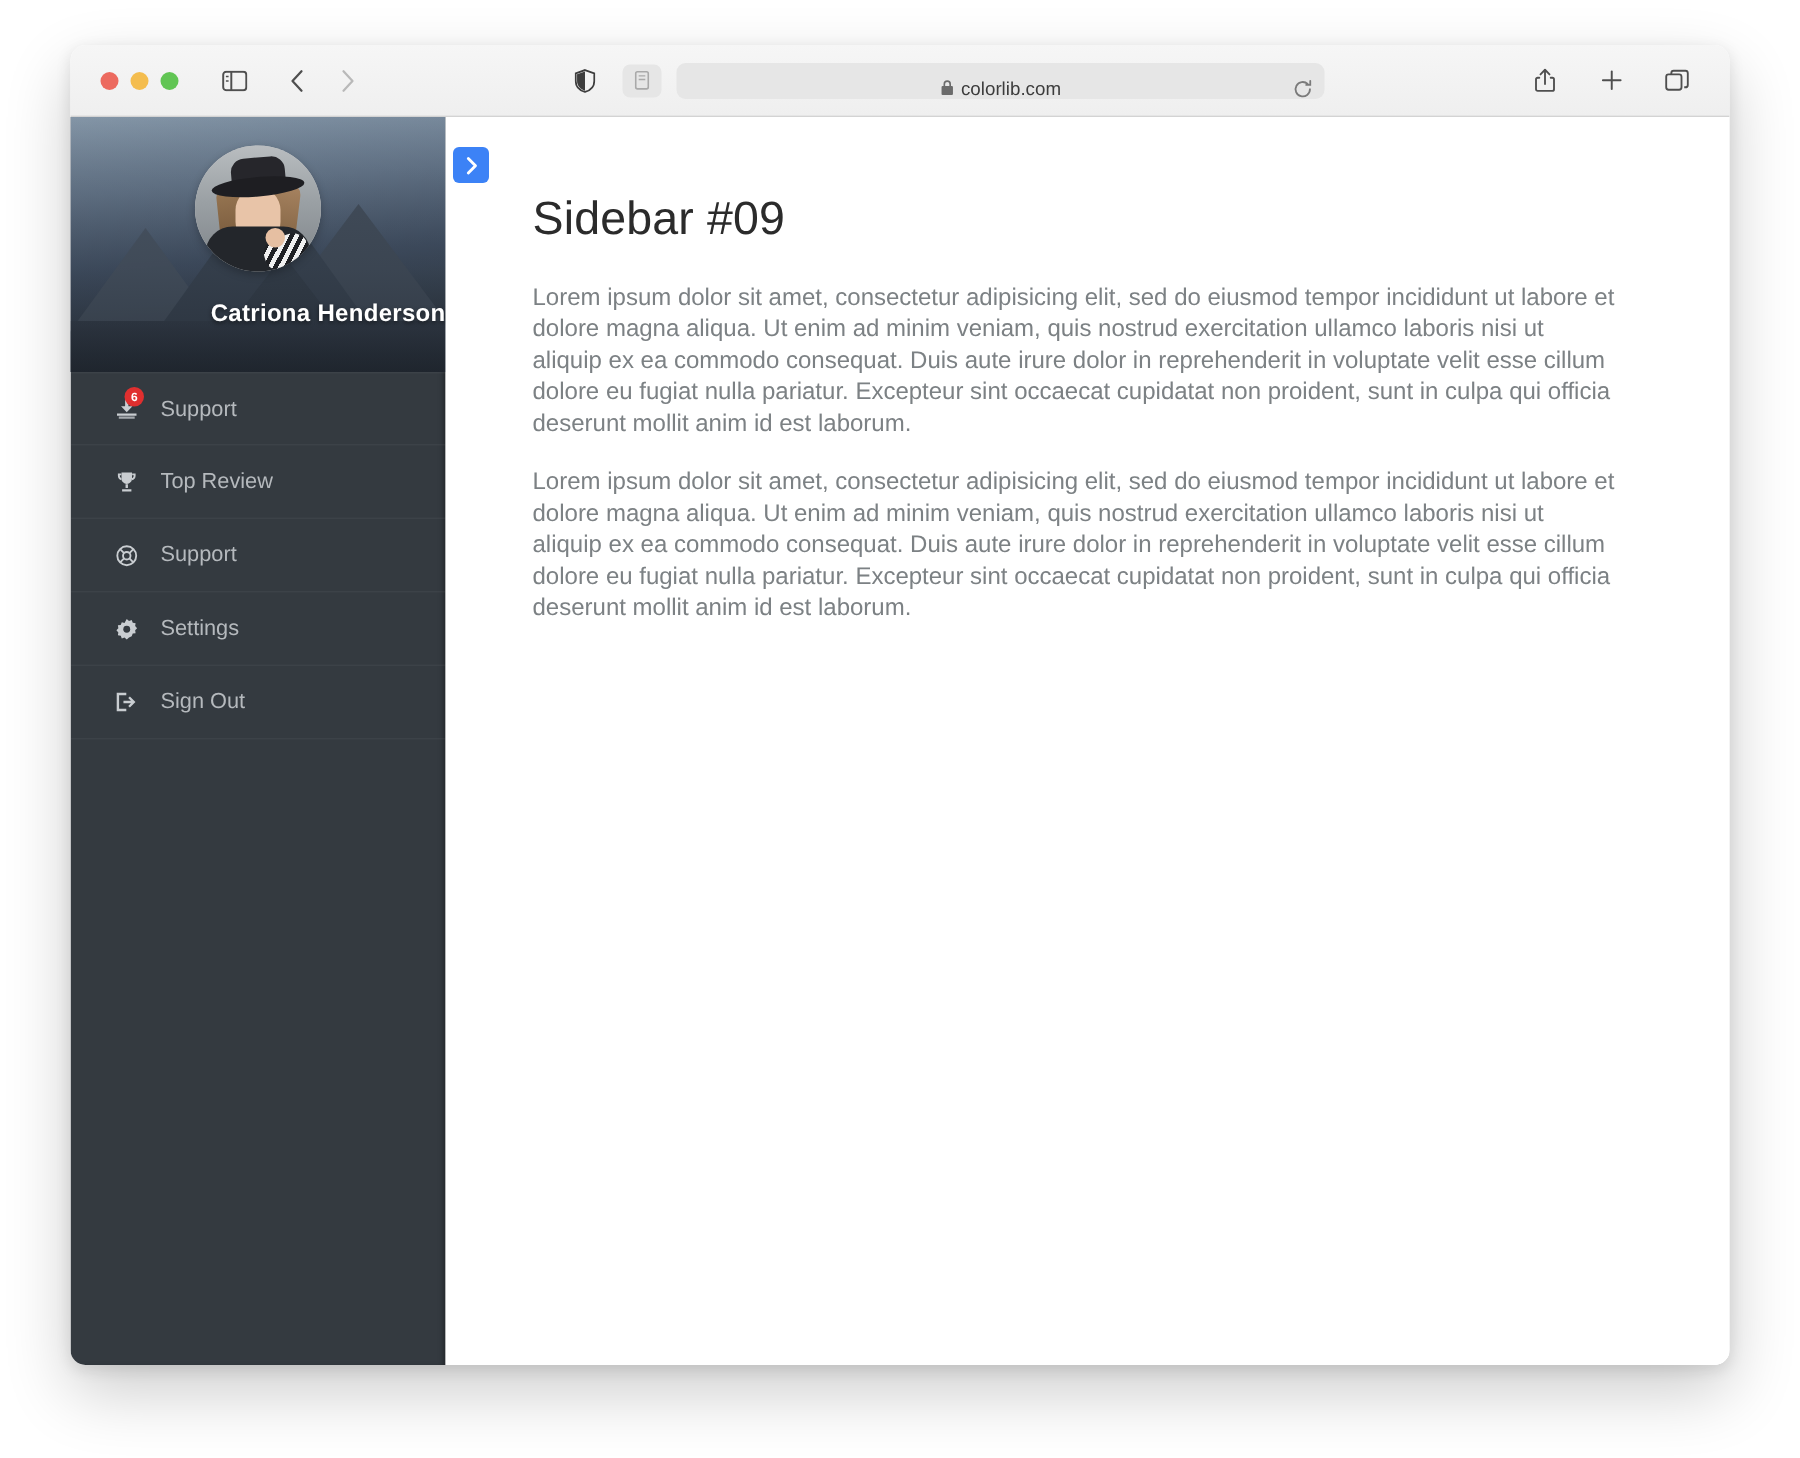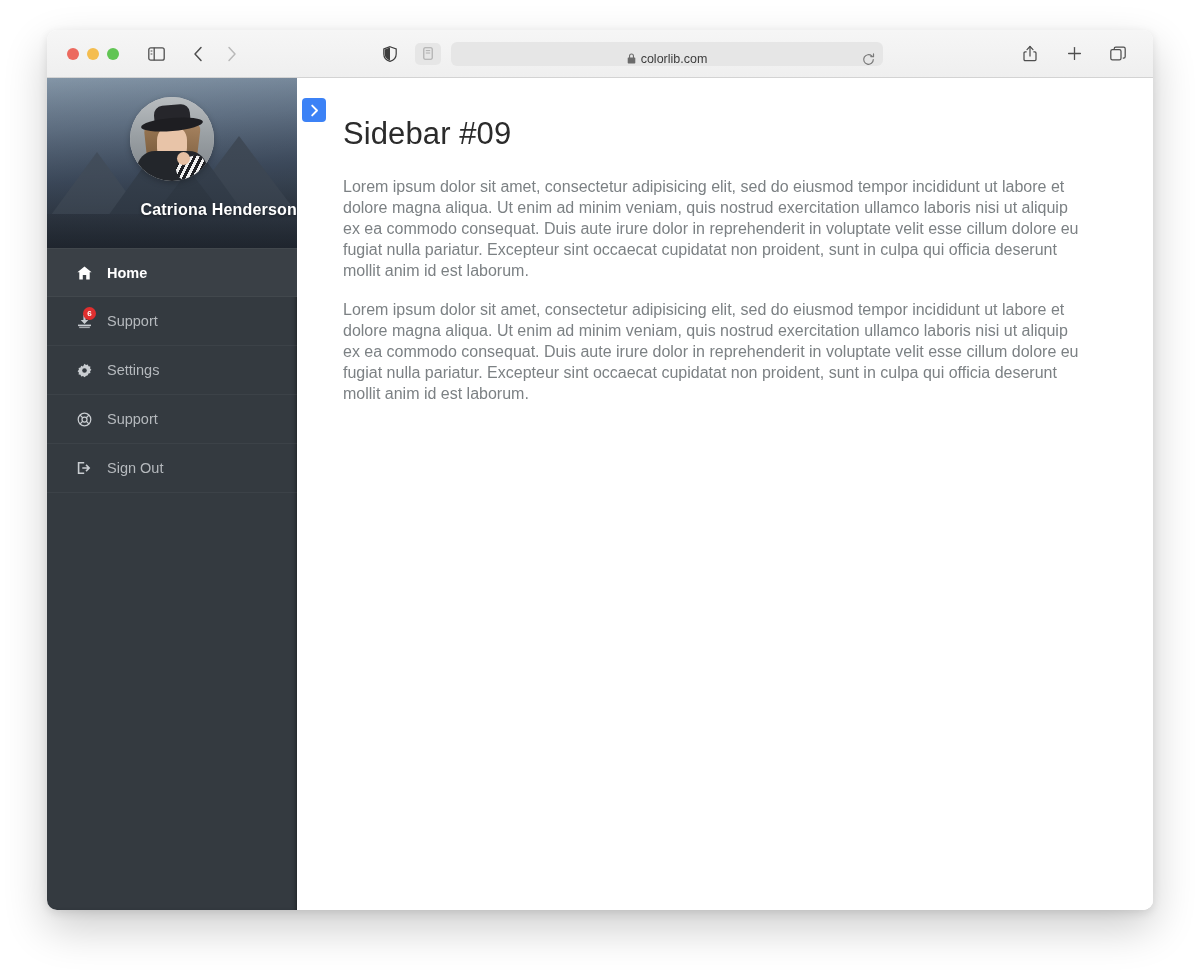--- a/index.html
+++ b/index.html
@@ -320,21 +320,21 @@
     font-weight: 700;
     line-height: 13px;
     text-align: center;
   }
 
   
   .content {
     flex: 1;
     position: relative;
     background: #ffffff;
-    padding: 4px;
+    padding: 16px;
   }
   .toggle-btn {
     position: absolute;
     left: 5px;
     top: 20px;
     width: 24px;
     height: 24px;
     border-radius: 4px;
     background: #3c82f6;
     color: #ffffff;
@@ -474,69 +474,73 @@
             <span class="av-sleeve"></span>
             <span class="av-hand"></span>
           </div>
         </div>
 
         <div class="profile-name">Catriona Henderson</div>
       </div>
 
       <ul class="nav-list">
 
-        <li class="nav-item active">
-          <span class="nav-icon">
-            <svg width="15" height="14" viewBox="0 0 15 14" fill="currentColor">
-              <path d="M7.5 0.6 0.4 6.2h1.9v7.2h3.5V9.1h3.4v4.3h3.5V6.2h1.9L7.5 0.6Z"></path>
-            </svg>
-          </span>
-          <span class="nav-label">Home</span>
-        </li>
 
         <li class="nav-item">
           <span class="nav-icon">
             <svg width="15" height="15" viewBox="0 0 15 15" fill="currentColor">
               <path d="M6.4 0.8h2.2v5.1h2.7L7.5 9.9 3.7 5.9h2.7V0.8Z"></path>
               <path d="M1 10.6h13v1.5H1z"></path>
               <path d="M2.2 12.6h10.6v1.5H2.2z" opacity=".75"></path>
             </svg>
             <span class="badge">6</span>
           </span>
           <span class="nav-label">Support</span>
         </li>
 
 
-
         <li class="nav-item">
           <span class="nav-icon">
             <svg width="15" height="15" viewBox="0 0 15 15" fill="currentColor">
-              <path d="M7.5 0.7 9 2l1.8-0.6 0.7 1.8 1.9 0.3-0.3 1.9 1.3 1.4-1.3 1.4 0.3 1.9-1.9 0.3-0.7 1.8L9 13l-1.5 1.3L6 13l-1.8 0.6-0.7-1.8-1.9-0.3 0.3-1.9L0.6 8.2 1.9 6.8 1.6 4.9l1.9-0.3 0.7-1.8L6 3.4 7.5 0.7Z"></path>
-              <circle cx="7.5" cy="7.5" r="2.3" fill="#343a40"></circle>
+              <path d="M4 1h7v4.1a3.5 3.5 0 0 1-7 0V1Z"></path>
+              <path d="M3.9 1.6H1.6v1.6c0 1.6 1 2.7 2.4 2.9V4.8c-0.7-0.2-1.1-0.8-1.1-1.6V2.8h1V1.6Z"></path>
+              <path d="M11.1 1.6h2.3v1.6c0 1.6-1 2.7-2.4 2.9V4.8c0.7-0.2 1.1-0.8 1.1-1.6V2.8h-1V1.6Z"></path>
+              <path d="M6.7 8.8h1.6v2.6H6.7z"></path>
+              <path d="M4.4 12.1h6.2v1.6H4.4z"></path>
             </svg>
           </span>
-          <span class="nav-label">Settings</span>
+          <span class="nav-label">Top Review</span>
         </li>
 
         <li class="nav-item">
           <span class="nav-icon">
             <svg width="15" height="15" viewBox="0 0 15 15" fill="none" stroke="currentColor" stroke-width="1.25">
               <circle cx="7.5" cy="7.5" r="6.3"></circle>
               <circle cx="7.5" cy="7.5" r="2.5"></circle>
               <line x1="3.1" y1="3.1" x2="5.7" y2="5.7"></line>
               <line x1="9.3" y1="9.3" x2="11.9" y2="11.9"></line>
               <line x1="11.9" y1="3.1" x2="9.3" y2="5.7"></line>
               <line x1="5.7" y1="9.3" x2="3.1" y2="11.9"></line>
             </svg>
           </span>
           <span class="nav-label">Support</span>
         </li>
 
         <li class="nav-item">
           <span class="nav-icon">
+            <svg width="15" height="15" viewBox="0 0 15 15" fill="currentColor">
+              <path d="M7.5 0.7 9 2l1.8-0.6 0.7 1.8 1.9 0.3-0.3 1.9 1.3 1.4-1.3 1.4 0.3 1.9-1.9 0.3-0.7 1.8L9 13l-1.5 1.3L6 13l-1.8 0.6-0.7-1.8-1.9-0.3 0.3-1.9L0.6 8.2 1.9 6.8 1.6 4.9l1.9-0.3 0.7-1.8L6 3.4 7.5 0.7Z"></path>
+              <circle cx="7.5" cy="7.5" r="2.3" fill="#343a40"></circle>
+            </svg>
+          </span>
+          <span class="nav-label">Settings</span>
+        </li>
+
+        <li class="nav-item">
+          <span class="nav-icon">
             <svg width="15" height="14" viewBox="0 0 15 14" fill="currentColor">
               <path d="M0.8 0.9h6.4v1.6H2.4v9h4.8v1.6H0.8z"></path>
               <path d="M9.6 3.3 8.5 4.4l1.8 1.8H5.3v1.6h5l-1.8 1.8 1.1 1.1L13.3 7 9.6 3.3Z"></path>
             </svg>
           </span>
           <span class="nav-label">Sign Out</span>
         </li>
 
       </ul>
     </aside>

